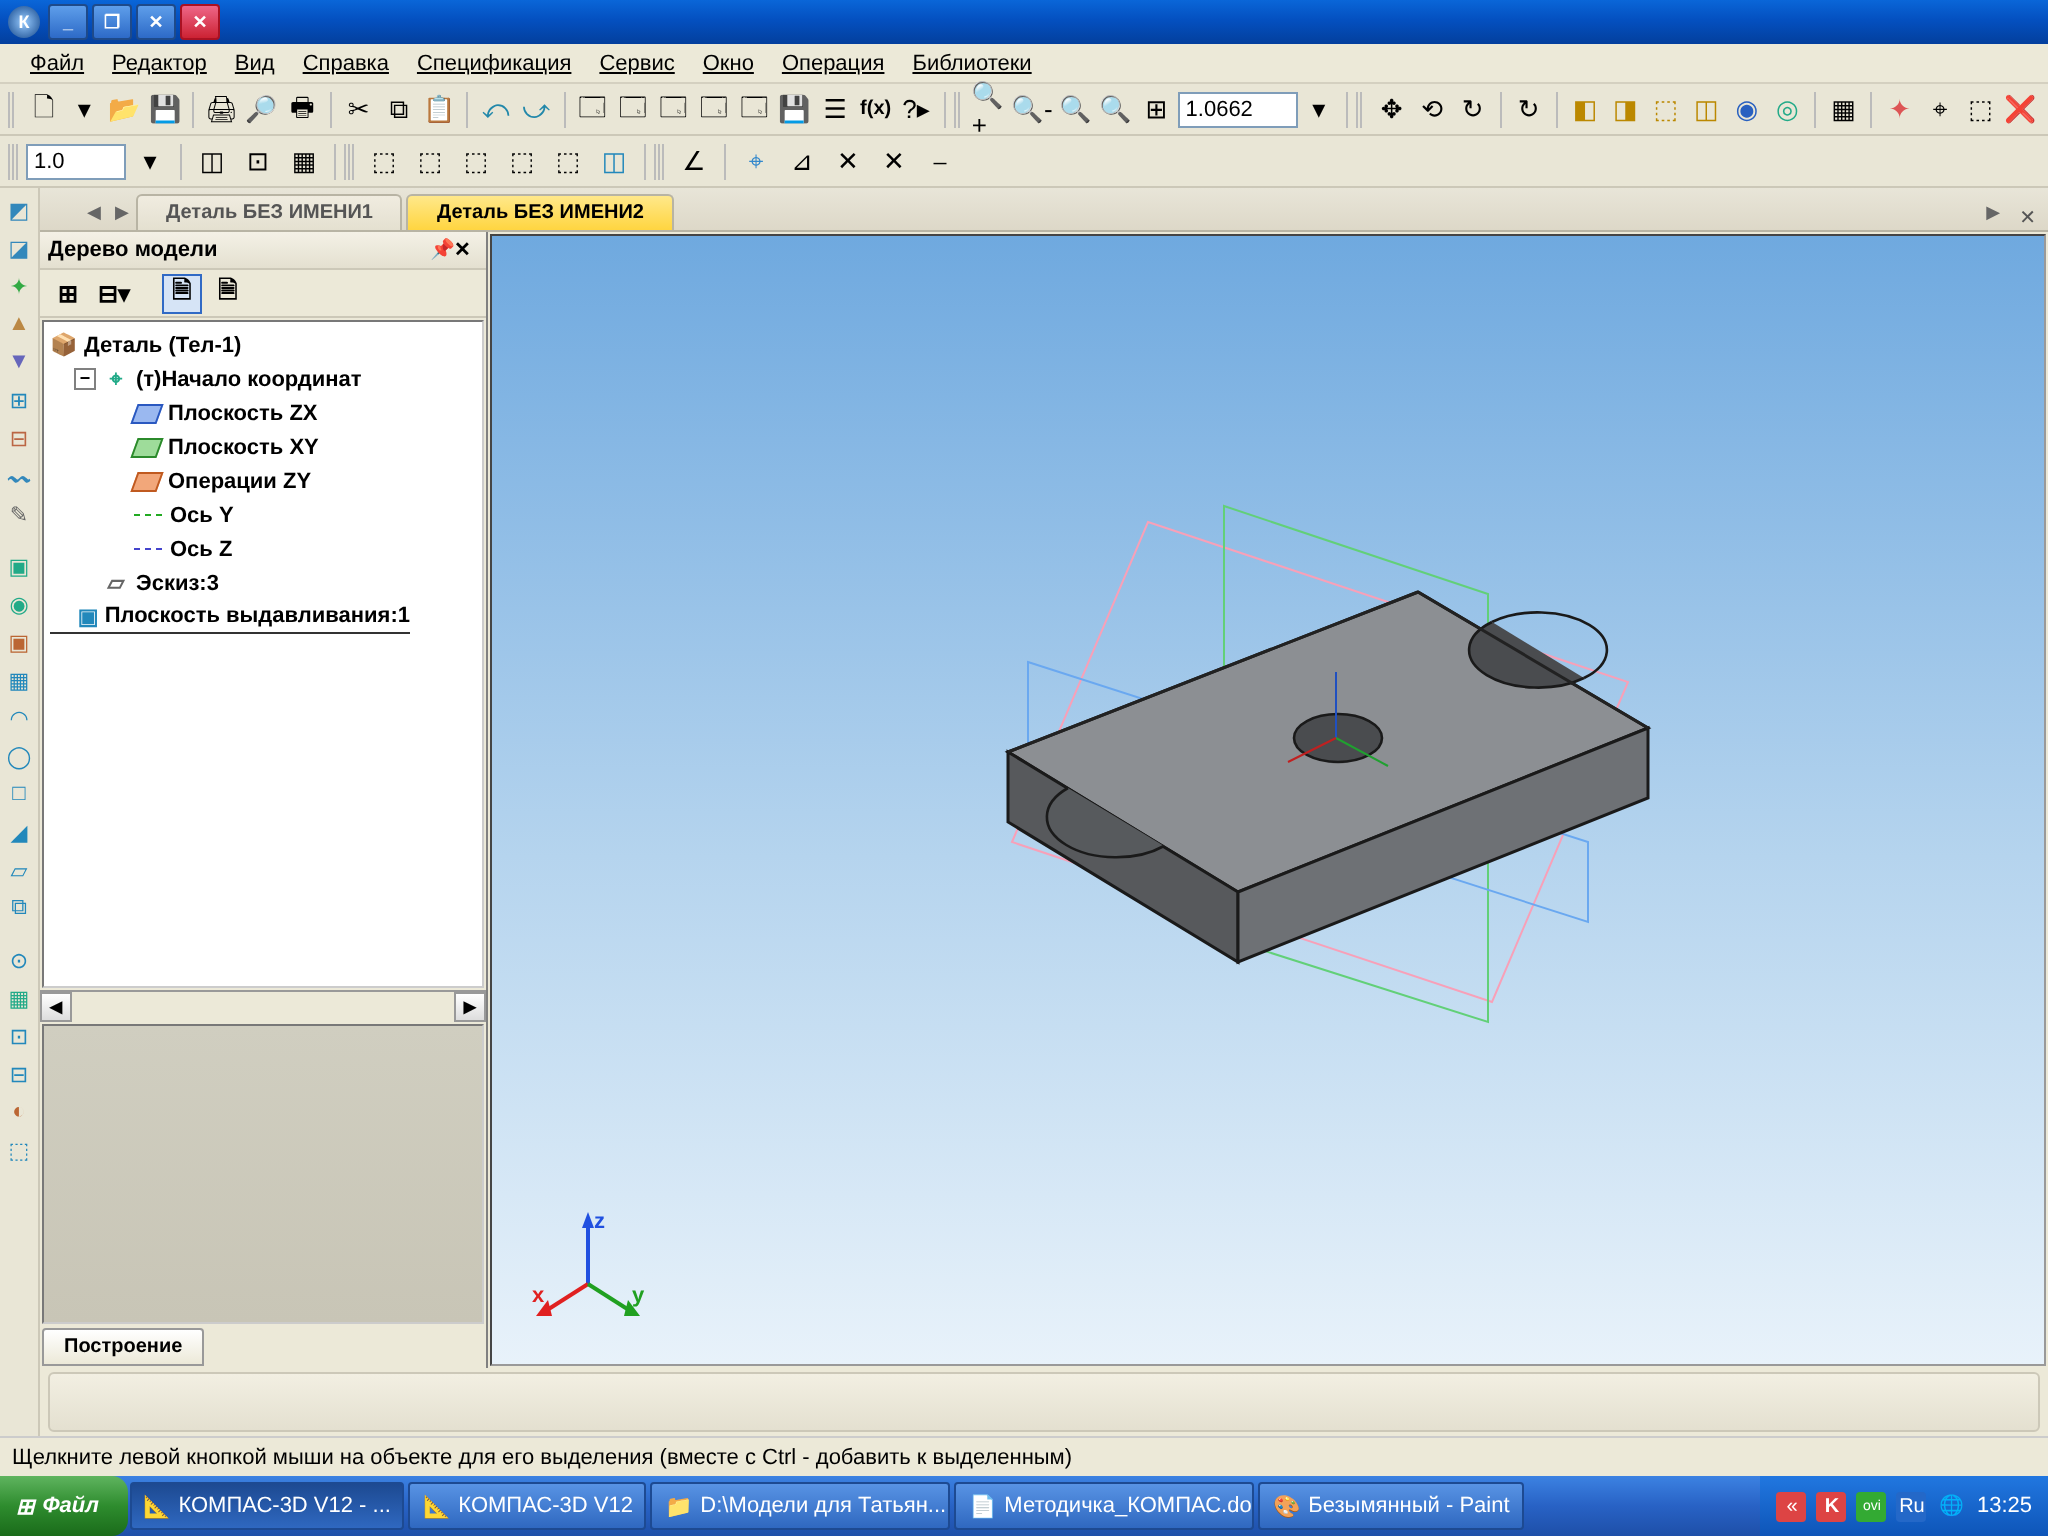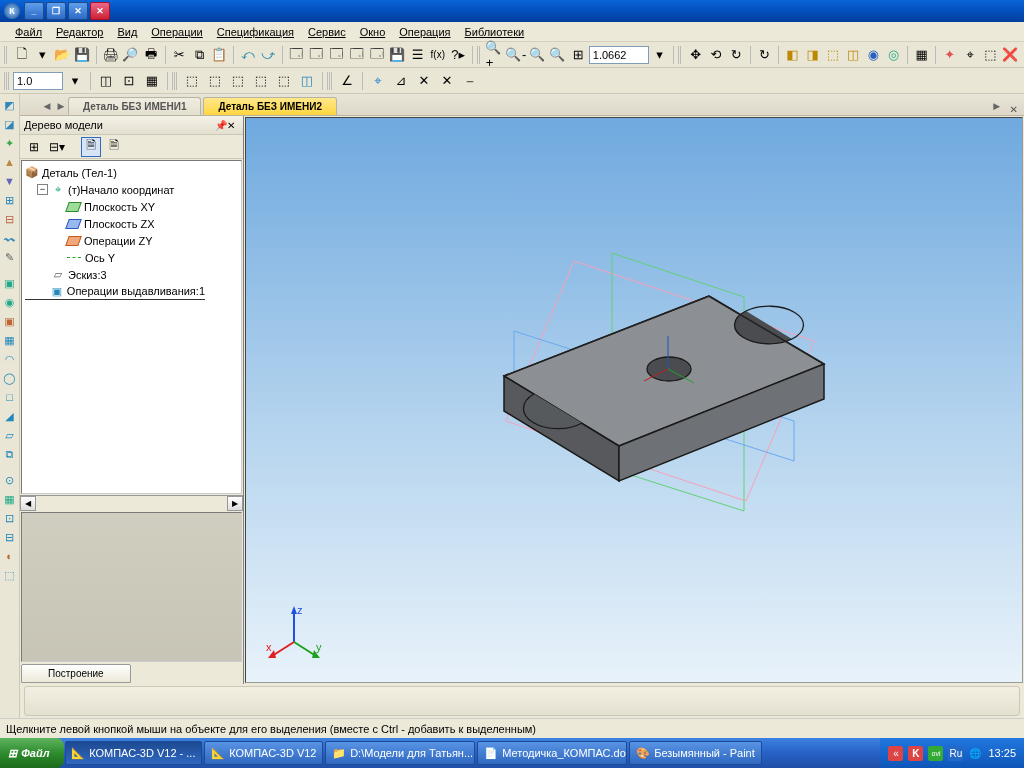--- a/index.html
+++ b/index.html
@@ -38,21 +38,21 @@
 
 
 .doc-tabs { height: 22px; background: linear-gradient(#e8e5d8, #ddd8c8); display: flex; align-items: end; padding-left: 20px; border-bottom: 1px solid #b8b4a4; }
 .doc-tabs .nav { width: 14px; height: 18px; display: flex; align-items: center; justify-content: center; font-size: 9px; color: #666; }
 .tab { padding: 3px 14px; background: linear-gradient(#f0ece0, #e4e0d0); border: 1px solid #b8b4a4; border-bottom: none; border-radius: 3px 3px 0 0; margin-right: 2px; font-size: 10px; font-weight: bold; color: #555; }
 .tab.active { background: linear-gradient(#ffe88a, #ffd540); color: #000; }
 .doc-tabs .spacer { flex: 1; }
 .doc-tabs .close-x { padding: 0 6px; font-size: 10px; color: #555; }
 
 
-.work-row { flex: 1; display: flex; }
+.work-row { flex: 1; display: flex; font-weight: bold; }
 
 
 .tree-panel { width: 224px; background: #ece9d8; border-right: 1px solid #808080; display: flex; flex-direction: column; }
 .tree-header { height: 19px; display: flex; align-items: center; padding: 0 4px; background: linear-gradient(#f4f1e6, #e4e0d0); border-bottom: 1px solid #ccc8b8; font-size: 10px; }
 .tree-header .sp { flex: 1; }
 .tree-header .pin { width: 12px; font-size: 10px; }
 .tree-toolbar { height: 24px; display: flex; align-items: center; padding: 0 4px; gap: 3px; border-bottom: 1px solid #ccc8b8; }
 .tree-toolbar .tb { width: 20px; height: 20px; border: 1px solid transparent; display: flex; align-items: center; justify-content: center; font-size: 12px; }
 .tree-toolbar .tb.active { border: 1px solid #316ac5; background: #d6e4f6; }
 .tree-body { flex: 1; background: #fff; overflow: auto; padding: 3px; border: 1px inset #ccc; margin: 1px; }
@@ -65,21 +65,21 @@
 .plane-xy { background: #9edc9a; border-color: #2b8a2b; }
 .plane-zx { background: #9ab8f0; border-color: #2a58c0; }
 .plane-zy { background: #f2a77a; border-color: #c05a20; }
 .axis-sw { width: 14px; height: 2px; display: inline-block; margin-right: 4px; }
 .axis-dash { border-top: 1px dashed; height:0; }
 .ax-x { border-color: #d44; } .ax-y { border-color: #2a2; } .ax-z { border-color: #44c; }
 .tree-scroll { height: 16px; background: #ece9d8; border-top: 1px solid #999; display: flex; }
 .tree-scroll .arr { width: 16px; background: linear-gradient(#fff,#ddd); border: 1px solid #999; font-size: 8px; display: flex; align-items: center; justify-content: center; }
 .tree-scroll .bar { flex: 1; }
 .tree-preview { height: 150px; background: linear-gradient(#d0cec0, #c8c5b6); border: 1px inset #ccc; margin: 1px; }
-.tree-tab { height: 19px; background: linear-gradient(#fff,#ece9d8); border: 1px solid #999; display: inline-flex; align-items: center; padding: 0 26px; margin: 1px; font-size: 10px; border-radius: 2px 2px 0 0; }
+.tree-tab { height: 19px; background: linear-gradient(#fff,#ece9d8); border: 1px solid #999; display: inline-flex; align-items: center; padding: 0 10px; margin: 1px; font-size: 10px; border-radius: 2px 2px 0 0; }
 
 
 .viewport { flex: 1; background: linear-gradient(to bottom, #6fa9df 0%, #b5d4ee 55%, #e8f2fa 100%); position: relative; border: 1px inset #999; margin: 1px; }
 .axis-gizmo { position: absolute; left: 18px; bottom: 18px; width: 60px; height: 60px; }
 
 
 .command-bar { height: 30px; background: linear-gradient(#f2efe2,#e4e0d0); border: 1px solid #ccc8b8; margin: 2px 4px; border-radius: 3px; }
 
 
 .status-bar { height: 20px; background: #ece9d8; border-top: 1px solid #ccc; display: flex; align-items: center; padding: 0 6px; font-size: 10px; }
@@ -105,21 +105,21 @@
     <div class="win-btn">❐</div>
     <div class="win-btn">✕</div>
     <div class="win-btn close">✕</div>
   </div>
 </div>
 
 <div class="menubar">
   <div class="menu-item"><u>Файл</u></div>
   <div class="menu-item"><u>Редактор</u></div>
   <div class="menu-item"><u>Вид</u></div>
-  <div class="menu-item"><u>Операции</u></div>
+  <div class="menu-item"><u>Справка</u></div>
   <div class="menu-item"><u>Спецификация</u></div>
   <div class="menu-item"><u>Сервис</u></div>
   <div class="menu-item"><u>Окно</u></div>
   <div class="menu-item"><u>Операция</u></div>
   <div class="menu-item"><u>Библиотеки</u></div>
 </div>
 
 <div class="toolbar-row">
   <div class="grip"></div>
   <div class="tbtn">🗋</div>
@@ -138,21 +138,21 @@
   <div class="tbtn" style="color:#28a">⤺</div>
   <div class="tbtn" style="color:#28a">⤻</div>
   <div class="sep"></div>
   <div class="tbtn">🗔</div>
   <div class="tbtn">🗔</div>
   <div class="tbtn">🗔</div>
   <div class="tbtn">🗔</div>
   <div class="tbtn">🗔</div>
   <div class="tbtn">💾</div>
   <div class="tbtn">☰</div>
-  <div class="tbtn" style="font-weight:normal;font-size:10px">f(x)</div>
+  <div class="tbtn" style="font-weight:bold;font-size:10px">f(x)</div>
   <div class="tbtn">?▸</div>
   <div class="sep"></div>
   <div class="grip"></div>
   <div class="tbtn">🔍+</div>
   <div class="tbtn">🔍-</div>
   <div class="tbtn">🔍</div>
   <div class="tbtn">🔍</div>
   <div class="tbtn">⊞</div>
   <input class="zoom-input" value="1.0662" style="">
   <div class="tbtn">▾</div>
@@ -273,47 +273,52 @@
             <span>Деталь (Тел-1)</span>
           </div>
           <div class="tree-node">
             <span class="tn-ind" style="width:12px"></span>
             <span class="tn-toggle">−</span>
             <span class="tn-icon" style="color:#2a8">⌖</span>
             <span>(т)Начало координат</span>
           </div>
           <div class="tree-node">
             <span class="tn-ind" style="width:42px"></span>
+            <span class="plane-sw plane-zx"></span>
+            <span>Плоскость ZX</span>
+          </div>
+          <div class="tree-node">
+            <span class="tn-ind" style="width:42px"></span>
             <span class="plane-sw plane-xy"></span>
             <span>Плоскость XY</span>
-          </div>
-          <div class="tree-node">
-            <span class="tn-ind" style="width:42px"></span>
-            <span class="plane-sw plane-zx"></span>
-            <span>Плоскость ZX</span>
           </div>
           <div class="tree-node">
             <span class="tn-ind" style="width:42px"></span>
             <span class="plane-sw plane-zy"></span>
             <span>Операции ZY</span>
           </div>
           <div class="tree-node">
             <span class="tn-ind" style="width:42px"></span>
             <span class="axis-sw axis-dash ax-y"></span>
             <span>Ось Y</span>
           </div>
           <div class="tree-node">
+            <span class="tn-ind" style="width:42px"></span>
+            <span class="axis-sw axis-dash ax-z"></span>
+            <span>Ось Z</span>
+          </div>
+          <div class="tree-node">
             <span class="tn-ind" style="width:26px"></span>
             <span class="tn-icon" style="color:#666">▱</span>
             <span>Эскиз:3</span>
           </div>
           <div class="tree-node" style="border-bottom:1px solid #333;width:180px">
             <span class="tn-ind" style="width:26px"></span>
             <span class="tn-icon" style="color:#28b">▣</span>
-            <span>Операции выдавливания:1</span>
+            <span>Плоскость выдавливания:1</span>
           </div>
         </div>
         <div class="tree-scroll">
           <div class="arr">◀</div>
           <div class="bar"></div>
           <div class="arr">▶</div>
         </div>
         <div class="tree-preview"></div>
         <div><div class="tree-tab">Построение</div></div>
       </div>

